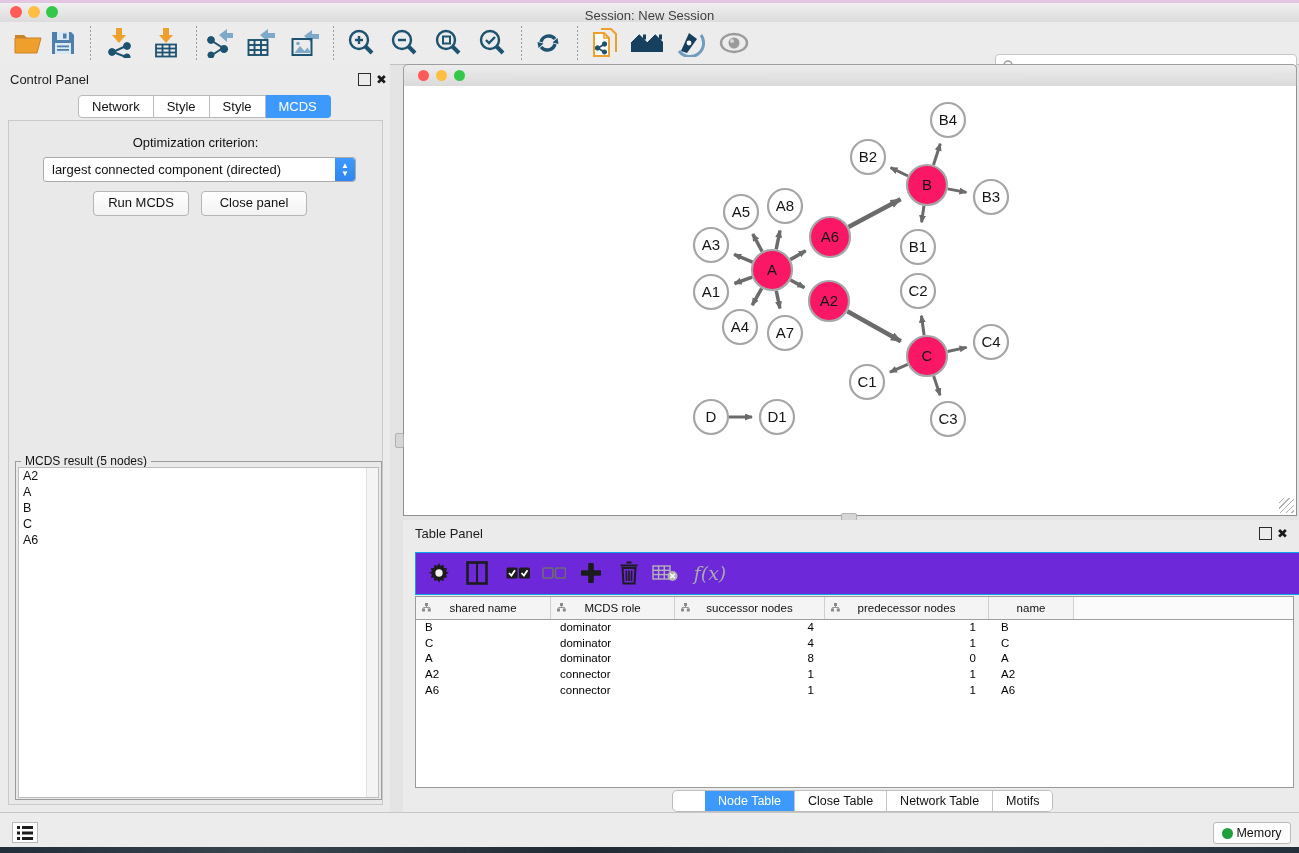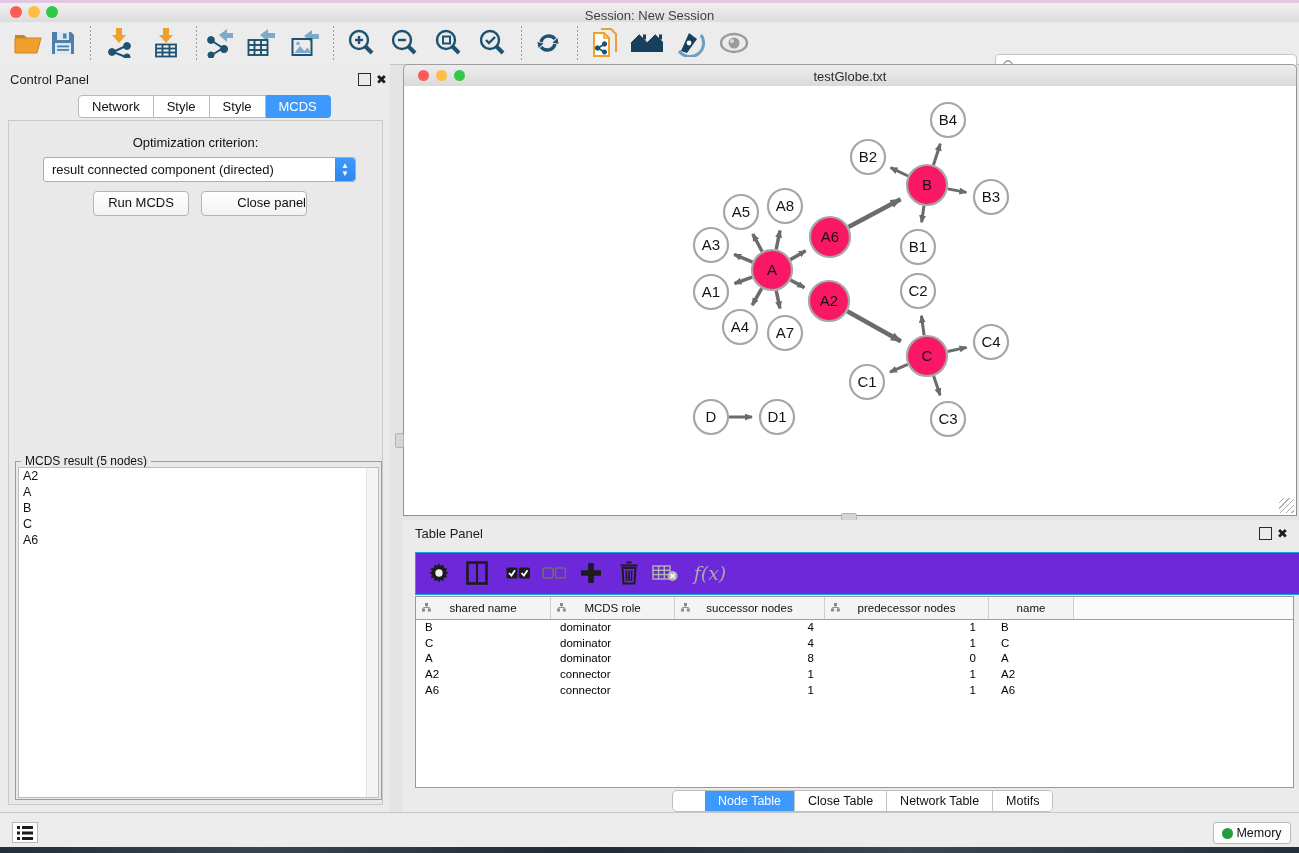--- a/index.html
+++ b/index.html
@@ -281,49 +281,48 @@
     <div class="abs tabs-row" style="left:78px;top:31px;" id="cp-tabs">
         <div class="tab">Network</div>
         <div class="tab">Style</div>
         <div class="tab">Style</div>
         <div class="tab active">MCDS</div>
       </div>
 
     <div id="cp-inset" class="abs">
       <div id="opt-label" class="abs">Optimization criterion:</div>
       <div id="opt-select" class="abs">
-        <span class="val">result connected component (directed)</span>
+        <span class="val">largest connected component (directed)</span>
         <span class="stepper">
             <span>▲</span>
             <span>▼</span>
           </span>
       </div>
       <div class="cp-btn abs" style="left:84px;width:94px;">Run MCDS</div>
-      <div class="cp-btn abs" style="left:192px;width:104px;text-align:right;">Close panel</div>
+      <div class="cp-btn abs" style="left:192px;width:104px;">Close panel</div>
 
       <div id="mcds-group" class="abs">
         <span id="mcds-legend">MCDS result (5 nodes)</span>
         <div id="mcds-list">
           <div class="mcds-item">A2</div>
             <div class="mcds-item">A</div>
             <div class="mcds-item">B</div>
             <div class="mcds-item">C</div>
             <div class="mcds-item">A6</div>
             <div id="mcds-scroll"></div>
         </div>
       </div>
     </div>
   </div>
 
   <div id="net-window" class="abs">
     <div id="net-titlebar" class="abs">
       <span class="tl" style="left:14px;top:5px;width:11px;height:11px;background:var(--light_red);"></span>
       <span class="tl" style="left:32px;top:5px;width:11px;height:11px;background:var(--light_yellow);"></span>
       <span class="tl" style="left:50px;top:5px;width:11px;height:11px;background:var(--light_green);"></span>
-      <div id="net-title" class="abs">testGlobe.txt</div>
     </div>
     <div id="net-content" class="abs">
       <svg width="892" height="429" viewBox="0 0 892 429" id="graph-svg">
         <defs>
           <marker id="arrow" markerWidth="8" markerHeight="8" refX="7" refY="3.5" orient="auto" markerUnits="userSpaceOnUse">
             <path d="M0,0 L8,3.5 L0,7 z" id="arrow-path" fill="#6B6B6B"></path>
           </marker>
           <marker id="arrow-big" markerWidth="11" markerHeight="10" refX="10" refY="4.5" orient="auto" markerUnits="userSpaceOnUse">
             <path d="M0,0 L11,4.5 L0,9 z" id="arrow-big-path" fill="#6B6B6B"></path>
           </marker>

